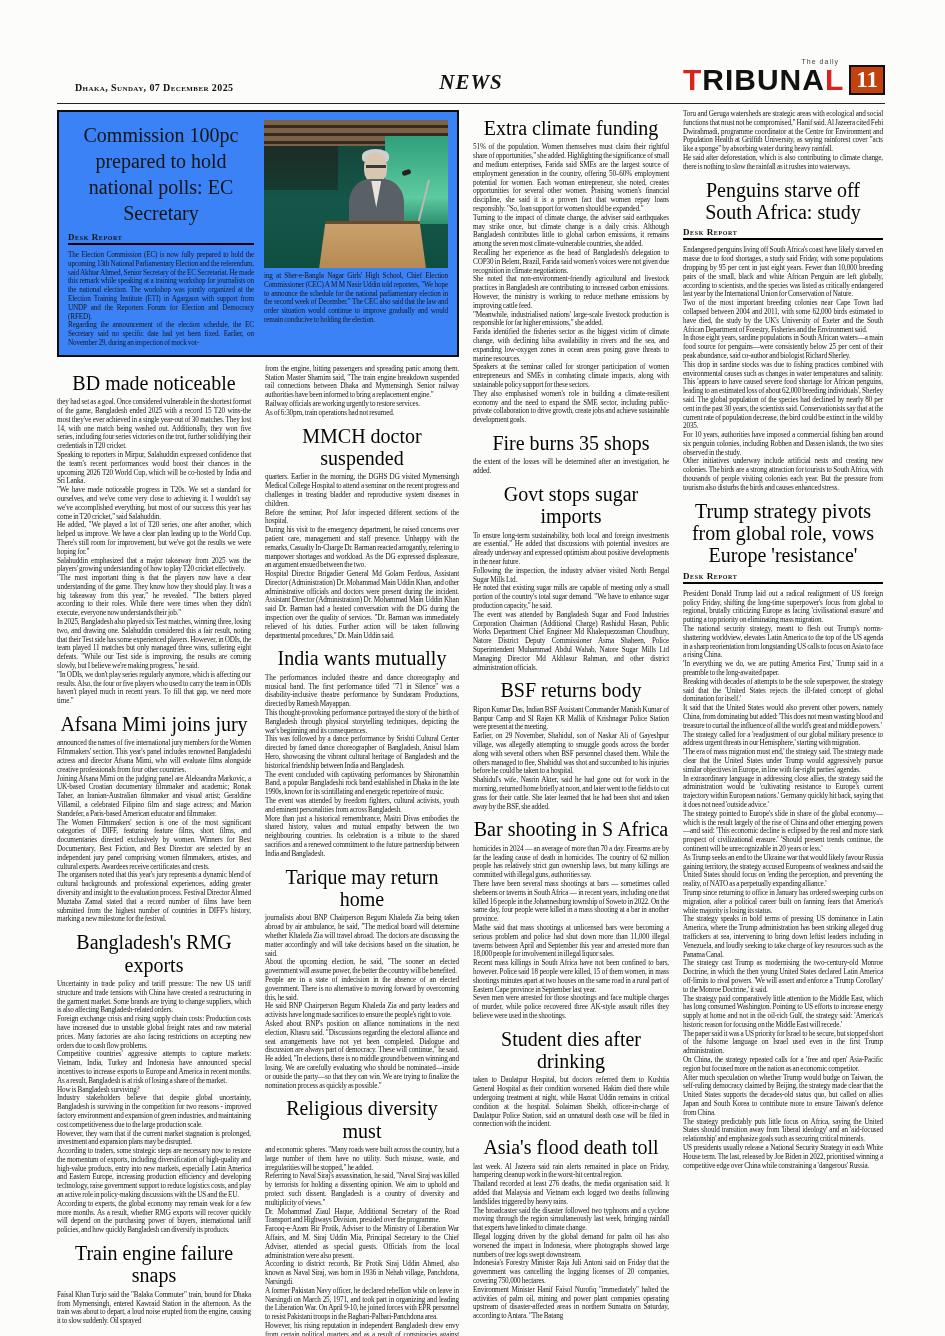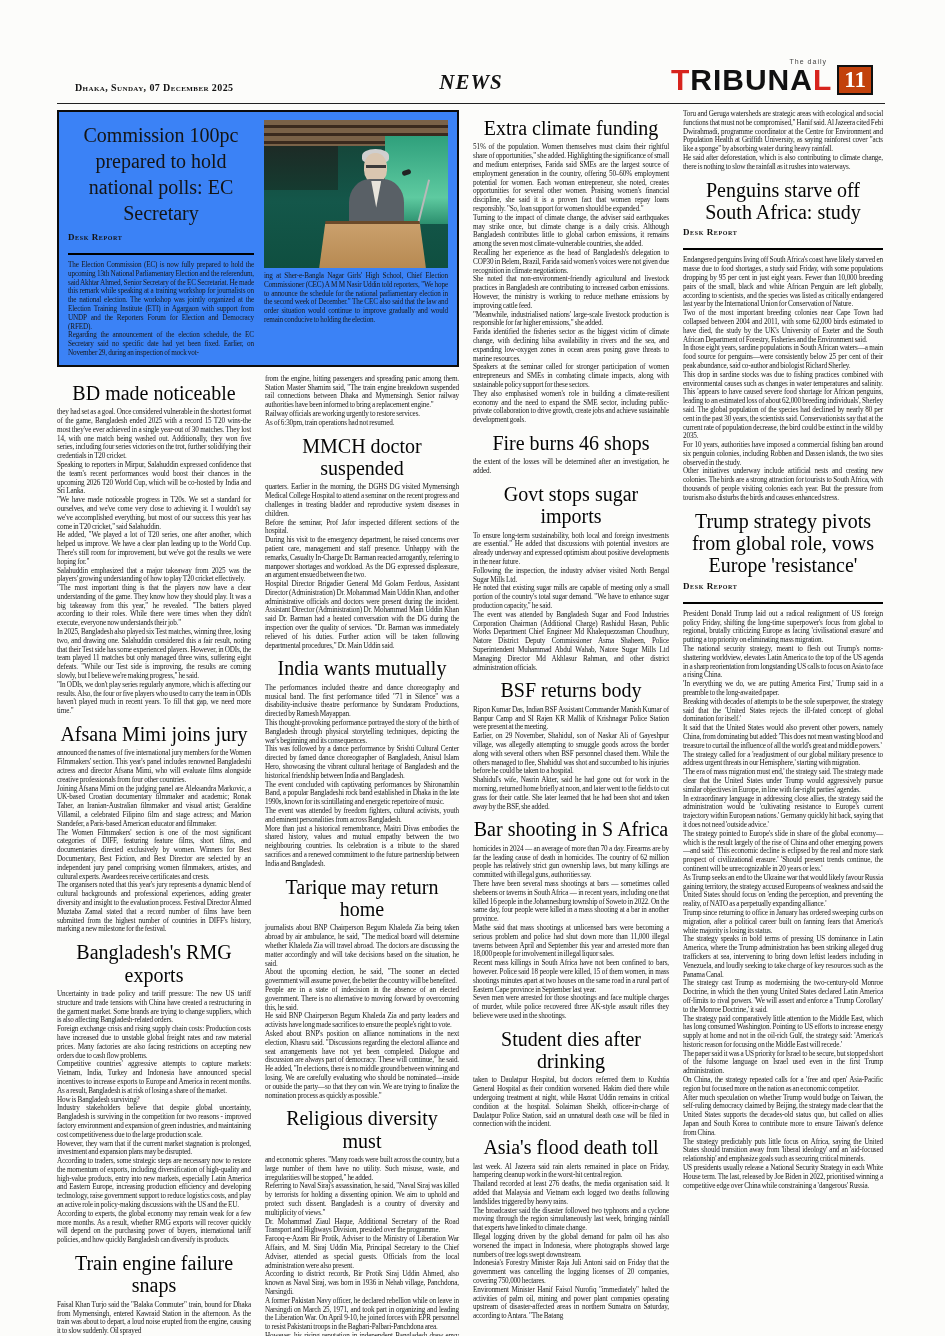--- a/index.html
+++ b/index.html
@@ -5,42 +5,42 @@
   html,body{margin:0;padding:0;background:#e8e8e4;}
   .page{
     position:relative;width:945px;height:1336px;margin:0 auto;
     background:#fcfcfa;overflow:hidden;color:#141414;
     font-family:"Liberation Serif","DejaVu Serif",serif;
   }
   
   .hdr{position:absolute;left:57px;right:60px;top:60px;height:42px;}
   .dateline{position:absolute;left:18px;top:22px;font-size:10px;font-weight:bold;font-variant:small-caps;letter-spacing:.4px;}
   .section-title{position:absolute;left:0;right:0;top:10px;text-align:center;font-size:21px;font-weight:bold;letter-spacing:1px;font-style:italic;}
-  .masthead{position:absolute;right:12px;top:-2px;text-align:right;white-space:nowrap;}
+  .masthead{position:absolute;right:0;top:-2px;text-align:right;white-space:nowrap;}
   .masthead .tagline{font-family:"Liberation Sans",sans-serif;font-size:7px;color:#444;letter-spacing:1px;margin-right:46px;}
   .masthead .logo-line{display:flex;align-items:flex-end;justify-content:flex-end;gap:5px;}
   .logo-word{font-family:"Liberation Sans",sans-serif;font-weight:bold;font-size:30px;line-height:30px;letter-spacing:1px;}
   .logo-red{color:#d7241d;}
   .logo-black{color:#111;}
   .pagenum-box{display:inline-block;background:#c2410c;color:#fff;border:2px solid #111;
     font-family:"Liberation Serif",serif;font-weight:bold;font-size:23px;line-height:26px;padding:0 5px;}
   .hdr-rule{position:absolute;left:57px;right:60px;top:103px;border-top:1.6px solid #222;}
   
   .content{position:absolute;left:57px;top:110px;width:826px;display:flex;gap:14px;align-items:flex-start;}
   .left-group{width:402px;flex:0 0 402px;}
   .subcols{display:flex;gap:14px;margin-top:8px;}
   .subcol{width:194px;flex:0 0 194px;}
   .col3{width:196px;flex:0 0 196px;}
   .col4{width:200px;flex:0 0 200px;}
   
   .body-text{margin:0;font-size:7.2px;line-height:8.8px;text-align:justify;
     letter-spacing:-.15px;word-spacing:-.4px;color:#181818;}
   .col-head{margin:7px 0 4px;font-size:20px;line-height:1.12;font-weight:normal;text-align:center;color:#050505;}
   .byline{font-size:9px;font-weight:bold;font-variant:small-caps;letter-spacing:.6px;
-    border-bottom:2.4px solid #000;padding-bottom:11px;margin:3px 0 6px;}
+    border-bottom:2.4px solid #000;padding-bottom:1px;margin:3px 0 6px;}
   .article{margin-bottom:6px;}
   
   .lead-box{border:2.6px solid #0c0c0c;padding:8px 9px 7px;display:flex;gap:10px;background:#3b82f6;}
   .lead-left{width:186px;flex:0 0 186px;}
   .lead-right{width:186px;flex:1;}
   .lead-head{margin:2px 0 6px;font-size:20px;line-height:1.3;font-weight:normal;text-align:center;}
   
   .photo{position:relative;width:100%;height:148px;overflow:hidden;background:
     linear-gradient(180deg,#163f33 0%,#14574a 55%,#0f4f40 100%);margin-bottom:4px;}
   .photo .ceiling{position:absolute;left:0;top:0;right:0;height:26px;
@@ -199,21 +199,21 @@
           <p class="body-text">51% of the population. Women themselves must claim their rightful share of opportunities," she added. Highlighting the significance of small and medium enterprises, Farida said SMEs are the largest source of employment generation in the country, offering 50–60% employment potential for women. Each woman entrepreneur, she noted, creates opportunities for several other women. Praising women's financial discipline, she said it is a proven fact that women repay loans responsibly. "So, loan support for women should be expanded."</p>
           <p class="body-text">Turning to the impact of climate change, the adviser said earthquakes may strike once, but climate change is a daily crisis. Although Bangladesh contributes little to global carbon emissions, it remains among the seven most climate-vulnerable countries, she added.</p>
           <p class="body-text">Recalling her experience as the head of Bangladesh's delegation to COP30 in Belem, Brazil, Farida said women's voices were not given due recognition in climate negotiations.</p>
           <p class="body-text">She noted that non-environment-friendly agricultural and livestock practices in Bangladesh are contributing to increased carbon emissions. However, the ministry is working to reduce methane emissions by improving cattle feed.</p>
           <p class="body-text">"Meanwhile, industrialised nations' large-scale livestock production is responsible for far higher emissions," she added.</p>
           <p class="body-text">Farida identified the fisheries sector as the biggest victim of climate change, with declining hilsa availability in rivers and the sea, and expanding low-oxygen zones in ocean areas posing grave threats to marine resources.</p>
           <p class="body-text">Speakers at the seminar called for stronger participation of women entrepreneurs and SMEs in combating climate impacts, along with sustainable policy support for these sectors.</p>
           <p class="body-text">They also emphasised women's role in building a climate-resilient economy and the need to expand the SME sector, including public-private collaboration to drive growth, create jobs and achieve sustainable development goals.</p>
         </article>
         <article class="article">
-          <h2 class="col-head">Fire burns 46 shops</h2>
+          <h2 class="col-head">Fire burns 35 shops</h2>
           <p class="body-text">the extent of the losses will be determined after an investigation, he added.</p>
         </article>
         <article class="article">
           <h2 class="col-head">Govt stops sugar imports</h2>
           <p class="body-text">To ensure long-term sustainability, both local and foreign investments are essential." He added that discussions with potential investors are already underway and expressed optimism about positive developments in the near future.</p>
           <p class="body-text">Following the inspection, the industry adviser visited North Bengal Sugar Mills Ltd.</p>
           <p class="body-text">He noted that existing sugar mills are capable of meeting only a small portion of the country's total sugar demand. "We have to enhance sugar production capacity," he said.</p>
           <p class="body-text">The event was attended by Bangladesh Sugar and Food Industries Corporation Chairman (Additional Charge) Rashidul Hasan, Public Works Department Chief Engineer Md Khalequezzaman Choudhury, Natore District Deputy Commissioner Asma Shaheen, Police Superintendent Muhammad Abdul Wahab, Natore Sugar Mills Ltd Managing Director Md Akhlasur Rahman, and other district administration officials.</p>
         </article>
         <article class="article">

